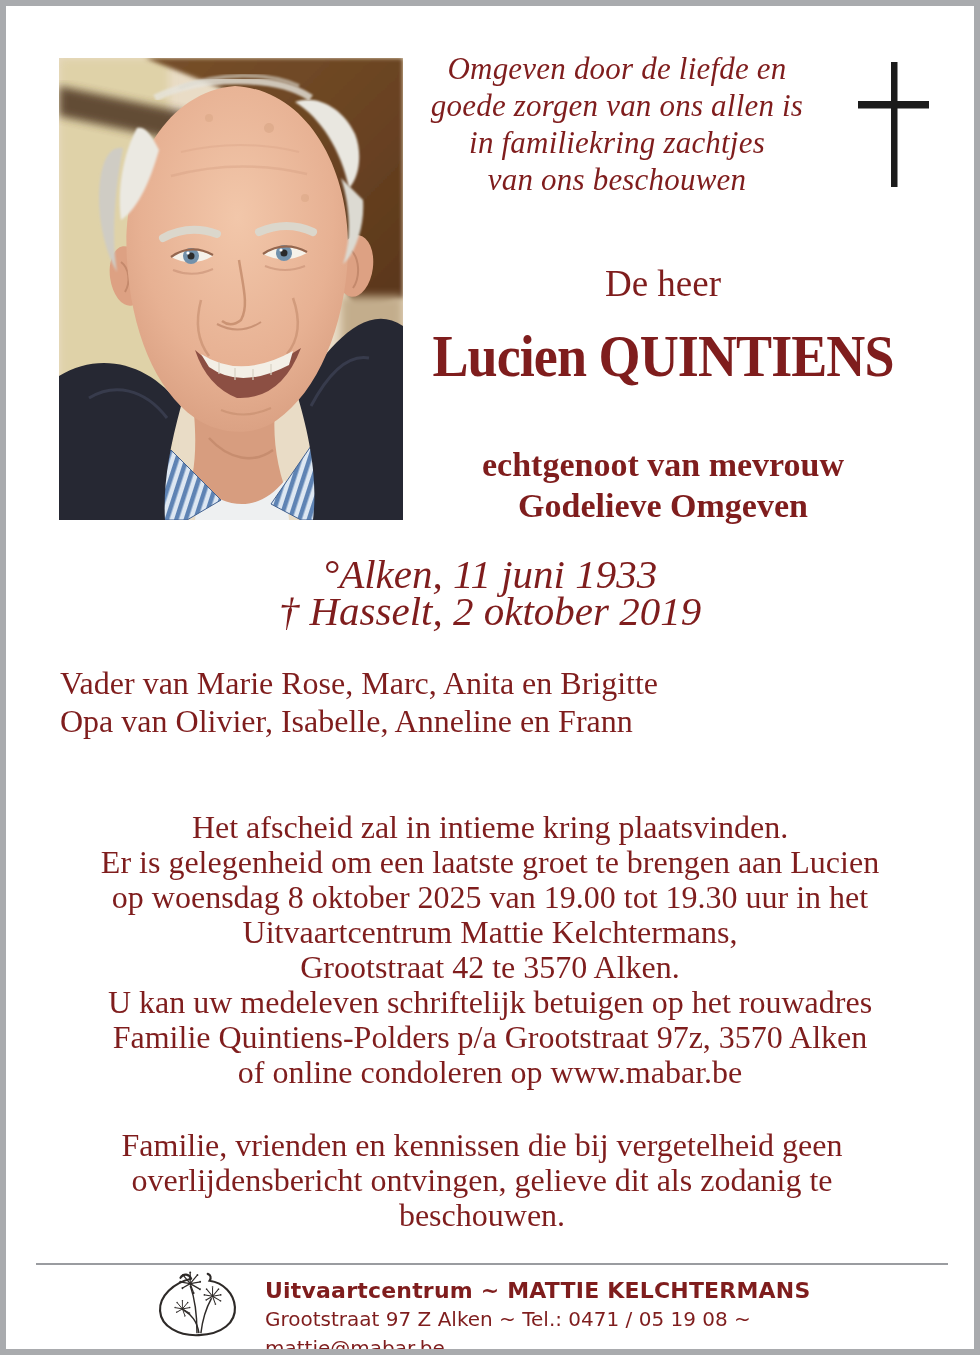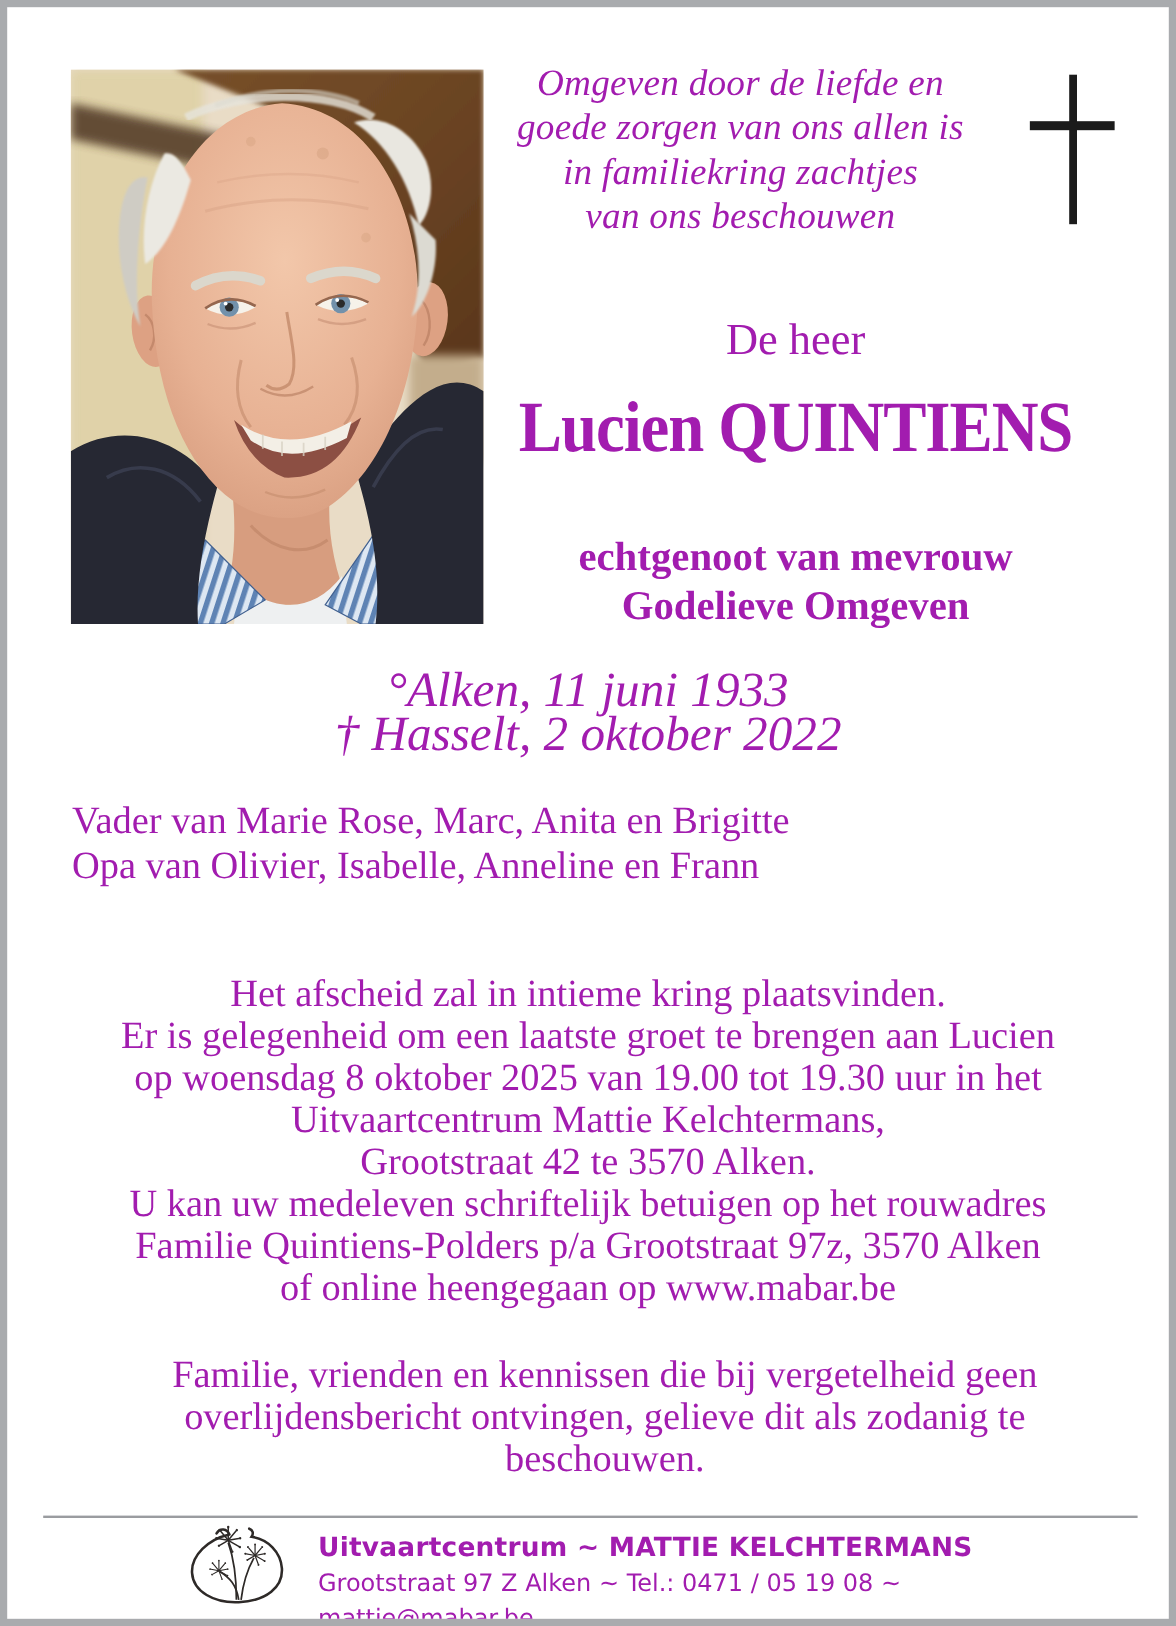--- a/index.html
+++ b/index.html
@@ -3,21 +3,21 @@
 <meta charset="utf-8">
 <style>
   html,body{margin:0;padding:0;background:#ffffff;}
   .page{
     position:relative;
     width:980px;height:1355px;
     box-sizing:border-box;
     border:6px solid #a9abae;
     background:#ffffff;
     font-family:"Liberation Serif", serif;
-    color:#a21caf;
+    color:#7f1d1d;
     overflow:hidden;
   }
   .abs{position:absolute;}
   .center{text-align:center;}
 
   .photo{left:53px;top:52px;width:344px;height:462px;}
 
   .quote{
     left:380px;top:44px;width:462px;
     font-style:italic;font-size:31px;line-height:37px;
@@ -32,21 +32,21 @@
     transform:scaleX(.9);transform-origin:center;
     white-space:nowrap;
   }
   .spouse{left:395px;top:438px;width:524px;font-size:34px;font-weight:700;line-height:41px;}
 
   .dates{left:0;top:550px;width:100%;font-size:41px;line-height:37px;font-style:italic;}
 
   .family{left:54px;top:658px;font-size:32px;line-height:38px;}
 
   .announcement{left:30px;top:804px;width:908px;font-size:32px;line-height:35px;}
-  .closing{left:44px;top:1122px;width:908px;font-size:32px;line-height:35px;}
+  .closing{left:22px;top:1122px;width:908px;font-size:32px;line-height:35px;}
 
   .rule{left:30px;top:1257px;width:912px;height:2px;background:#9a9ca0;}
 
   .logo{left:146px;top:1264px;width:90px;height:70px;}
   .footer-text{
     left:259px;top:1270px;width:660px;
     font-family:"DejaVu Sans", sans-serif;
     line-height:29px;
   }
   .footer-company{font-size:22px;font-weight:700;letter-spacing:.2px;}
@@ -166,37 +166,37 @@
 
   <div class="abs salutation center">De heer</div>
   <div class="abs big-name center">Lucien QUINTIENS</div>
   <div class="abs spouse center">
     <div>echtgenoot van mevrouw</div>
     <div>Godelieve Omgeven</div>
   </div>
 
   <div class="abs dates center">
     <div>°Alken, 11 juni 1933</div>
-    <div>† Hasselt, 2 oktober 2022</div>
+    <div>† Hasselt, 2 oktober 2019</div>
   </div>
 
   <div class="abs family">
     <div>Vader van Marie Rose, Marc, Anita en Brigitte</div>
     <div>Opa van Olivier, Isabelle, Anneline en Frann</div>
   </div>
 
   <div class="abs announcement center">
     <div>Het afscheid zal in intieme kring plaatsvinden.</div>
     <div>Er is gelegenheid om een laatste groet te brengen aan Lucien</div>
     <div>op woensdag 8 oktober 2025 van 19.00 tot 19.30 uur in het</div>
     <div>Uitvaartcentrum Mattie Kelchtermans,</div>
     <div>Grootstraat 42 te 3570 Alken.</div>
     <div>U kan uw medeleven schriftelijk betuigen op het rouwadres</div>
     <div>Familie Quintiens-Polders p/a Grootstraat 97z, 3570 Alken</div>
-    <div>of online heengegaan op www.mabar.be</div>
+    <div>of online condoleren op www.mabar.be</div>
   </div>
 
   <div class="abs closing center">
     <div>Familie, vrienden en kennissen die bij vergetelheid geen</div>
     <div>overlijdensbericht ontvingen, gelieve dit als zodanig te</div>
     <div>beschouwen.</div>
   </div>
 
   <div class="abs rule"></div>
 

